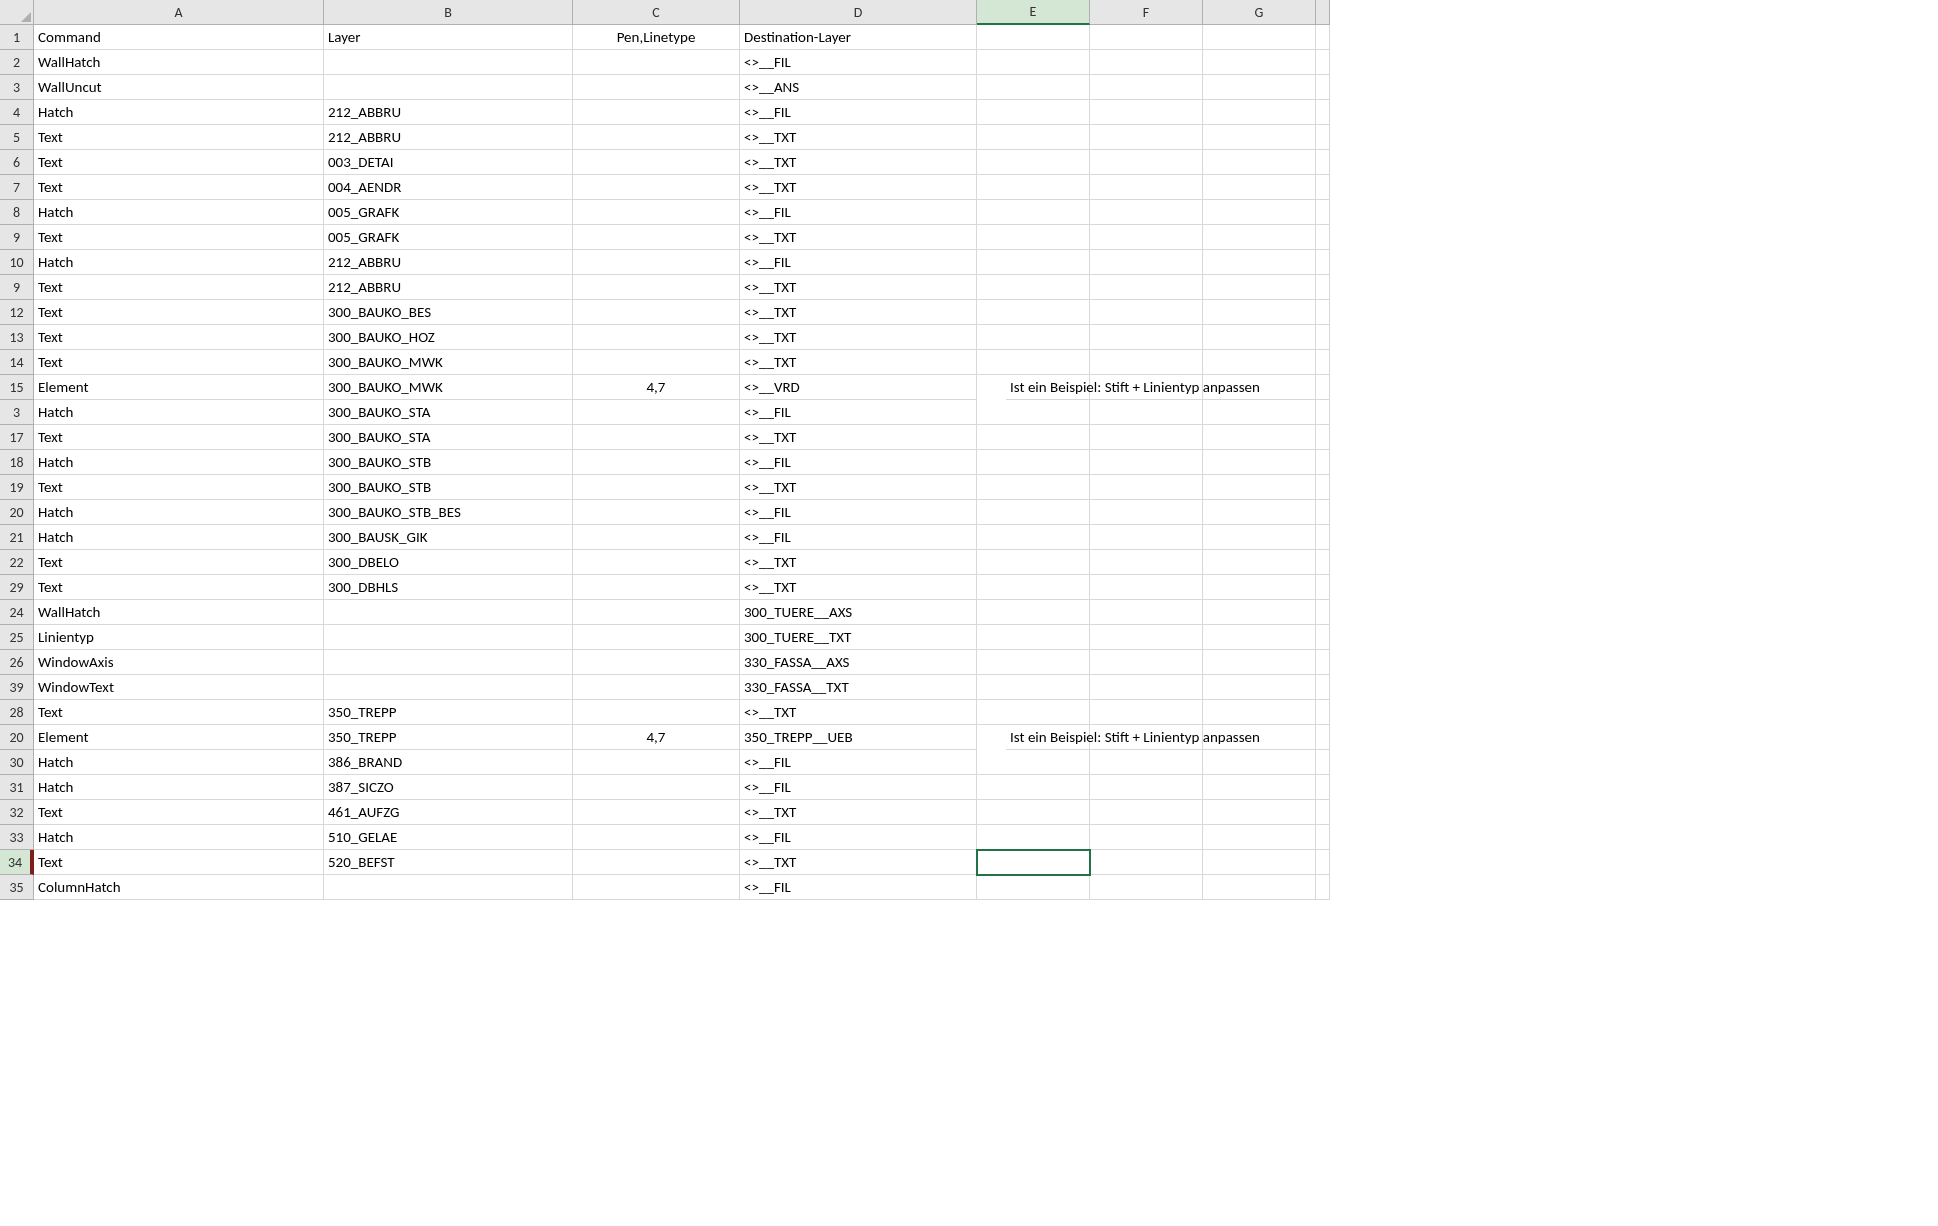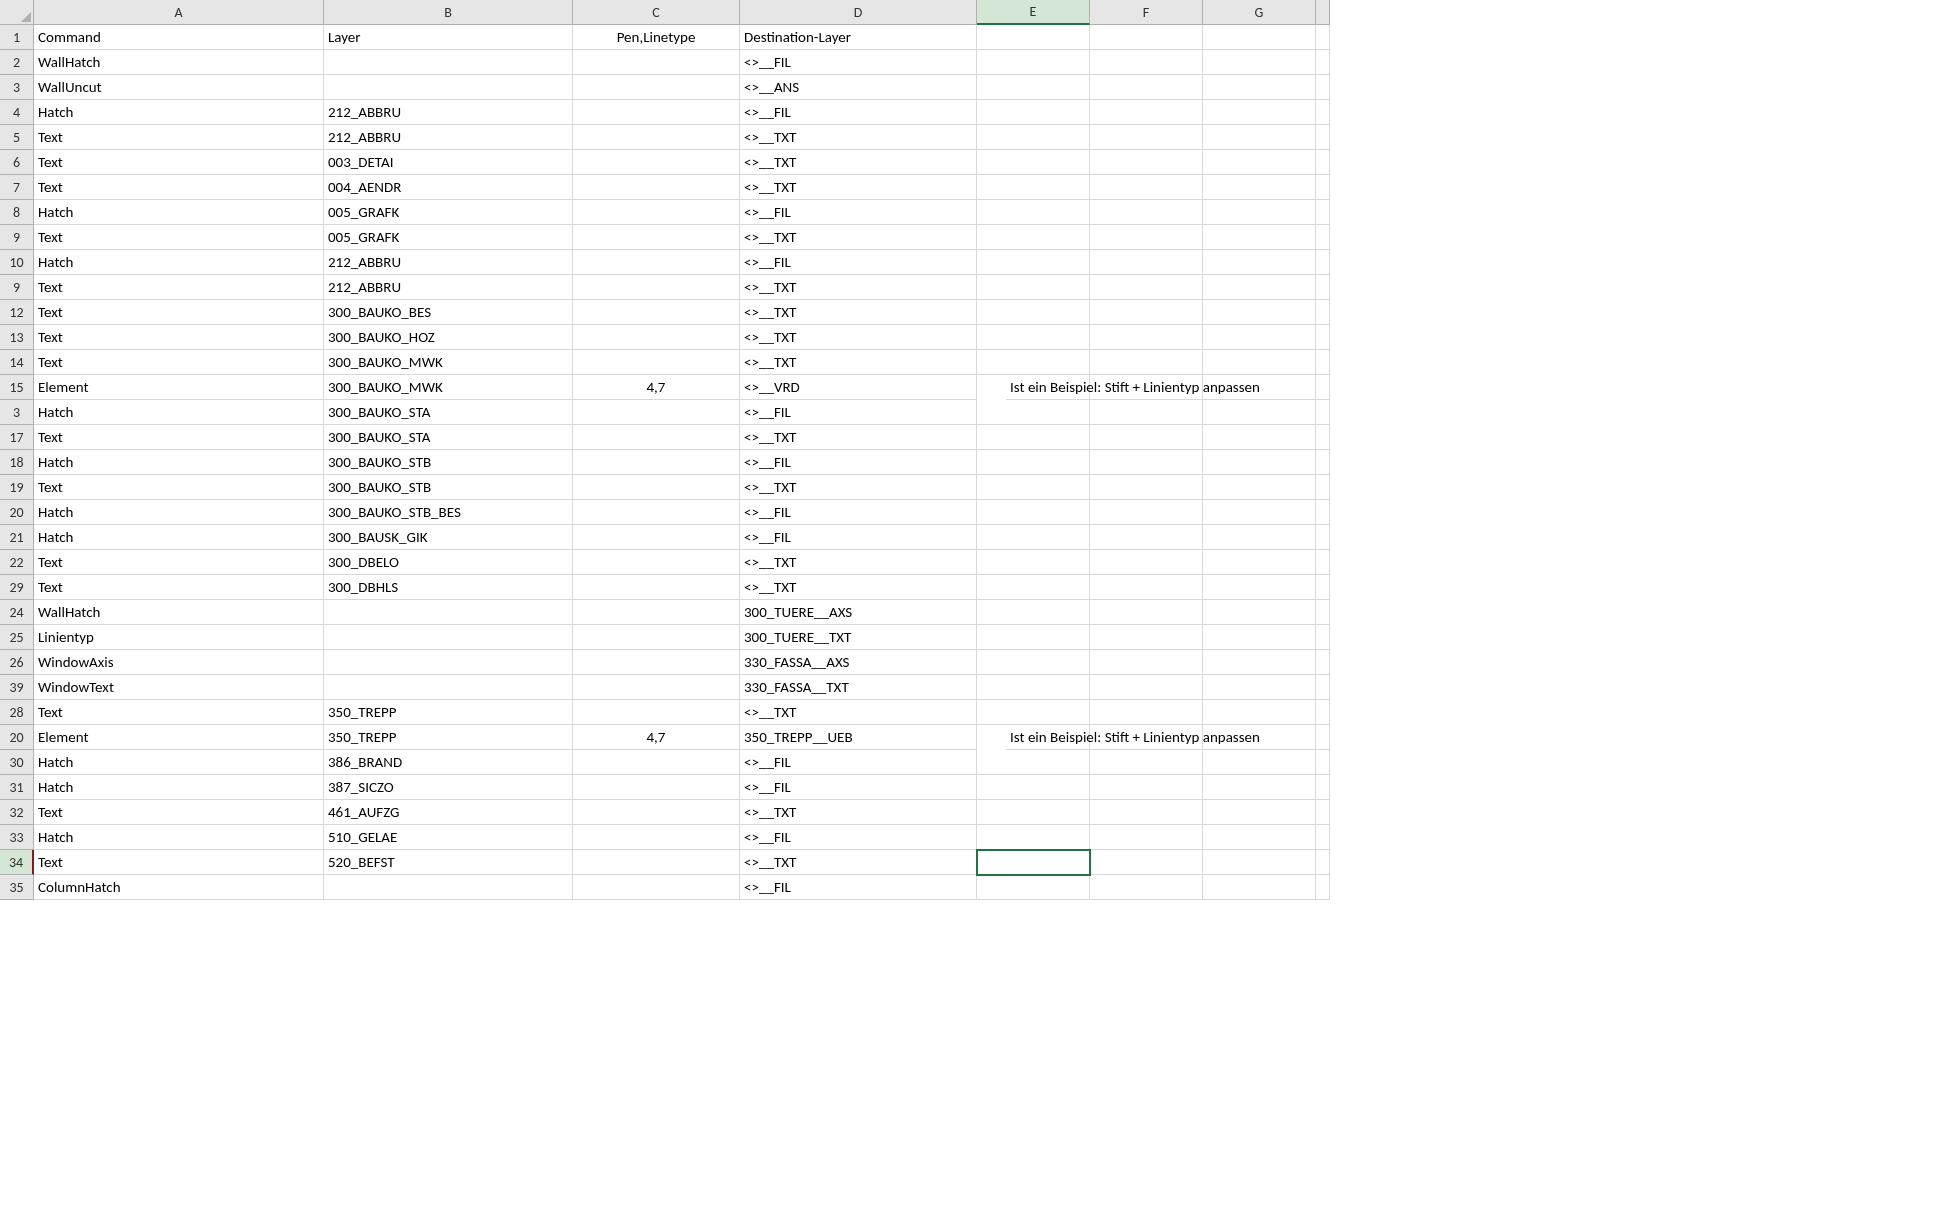--- a/index.html
+++ b/index.html
@@ -59,21 +59,21 @@
       border-right: 1px solid #b0b0b0;
       border-bottom: 1px solid #b0b0b0;
       display: flex;
       align-items: center;
       justify-content: center;
       color: #333;
       font-size: 14px;
     }
     .row-header.active {
       background: #d4e6d4;
-      border-right: 2px solid #7f1d1d;
+      border-right: 4px solid #7f1d1d;
       text-align: center;
     }
     .cell {
       border-right: 1px solid #d8d8d8;
       border-bottom: 1px solid #d8d8d8;
       display: flex;
       align-items: center;
       padding: 0 4px;
       color: #000;
       white-space: nowrap;

